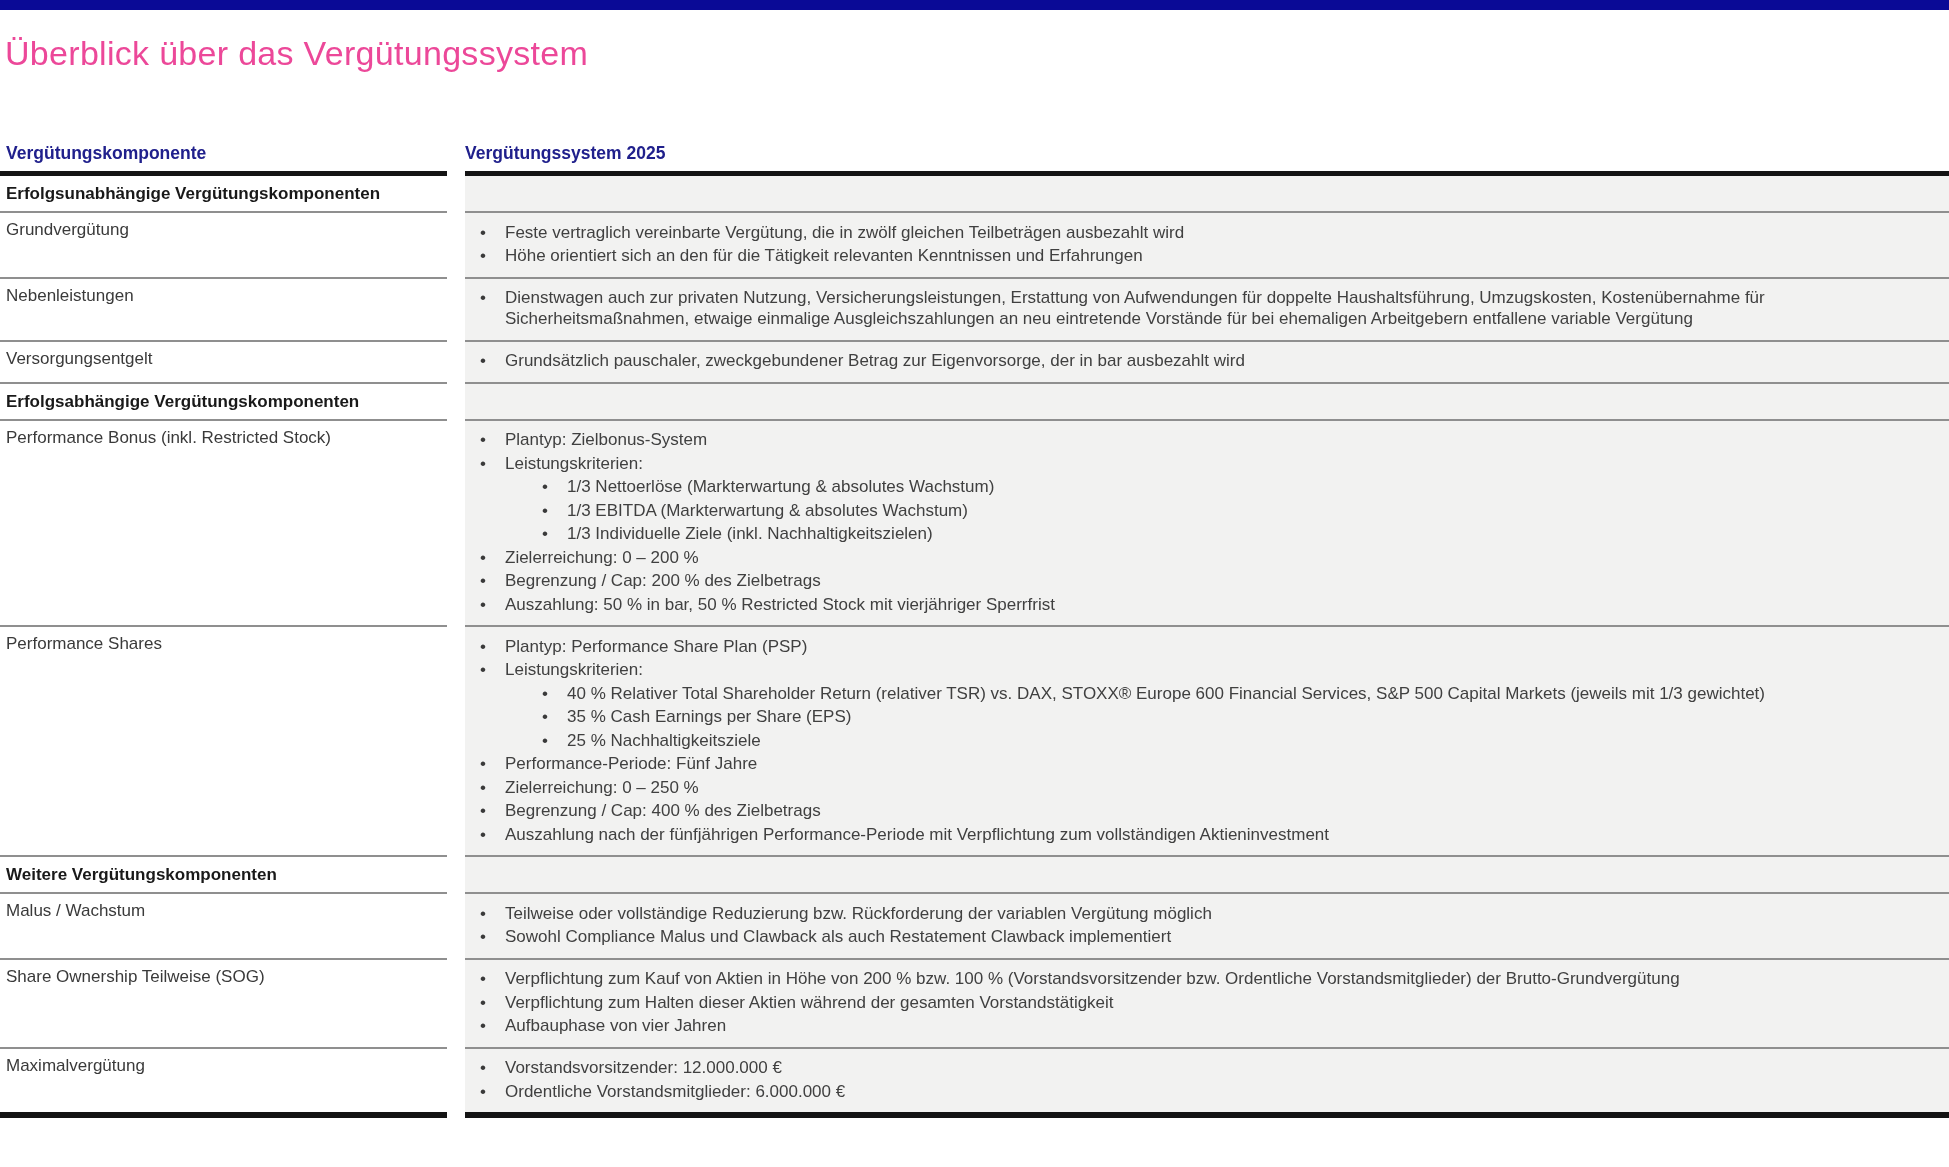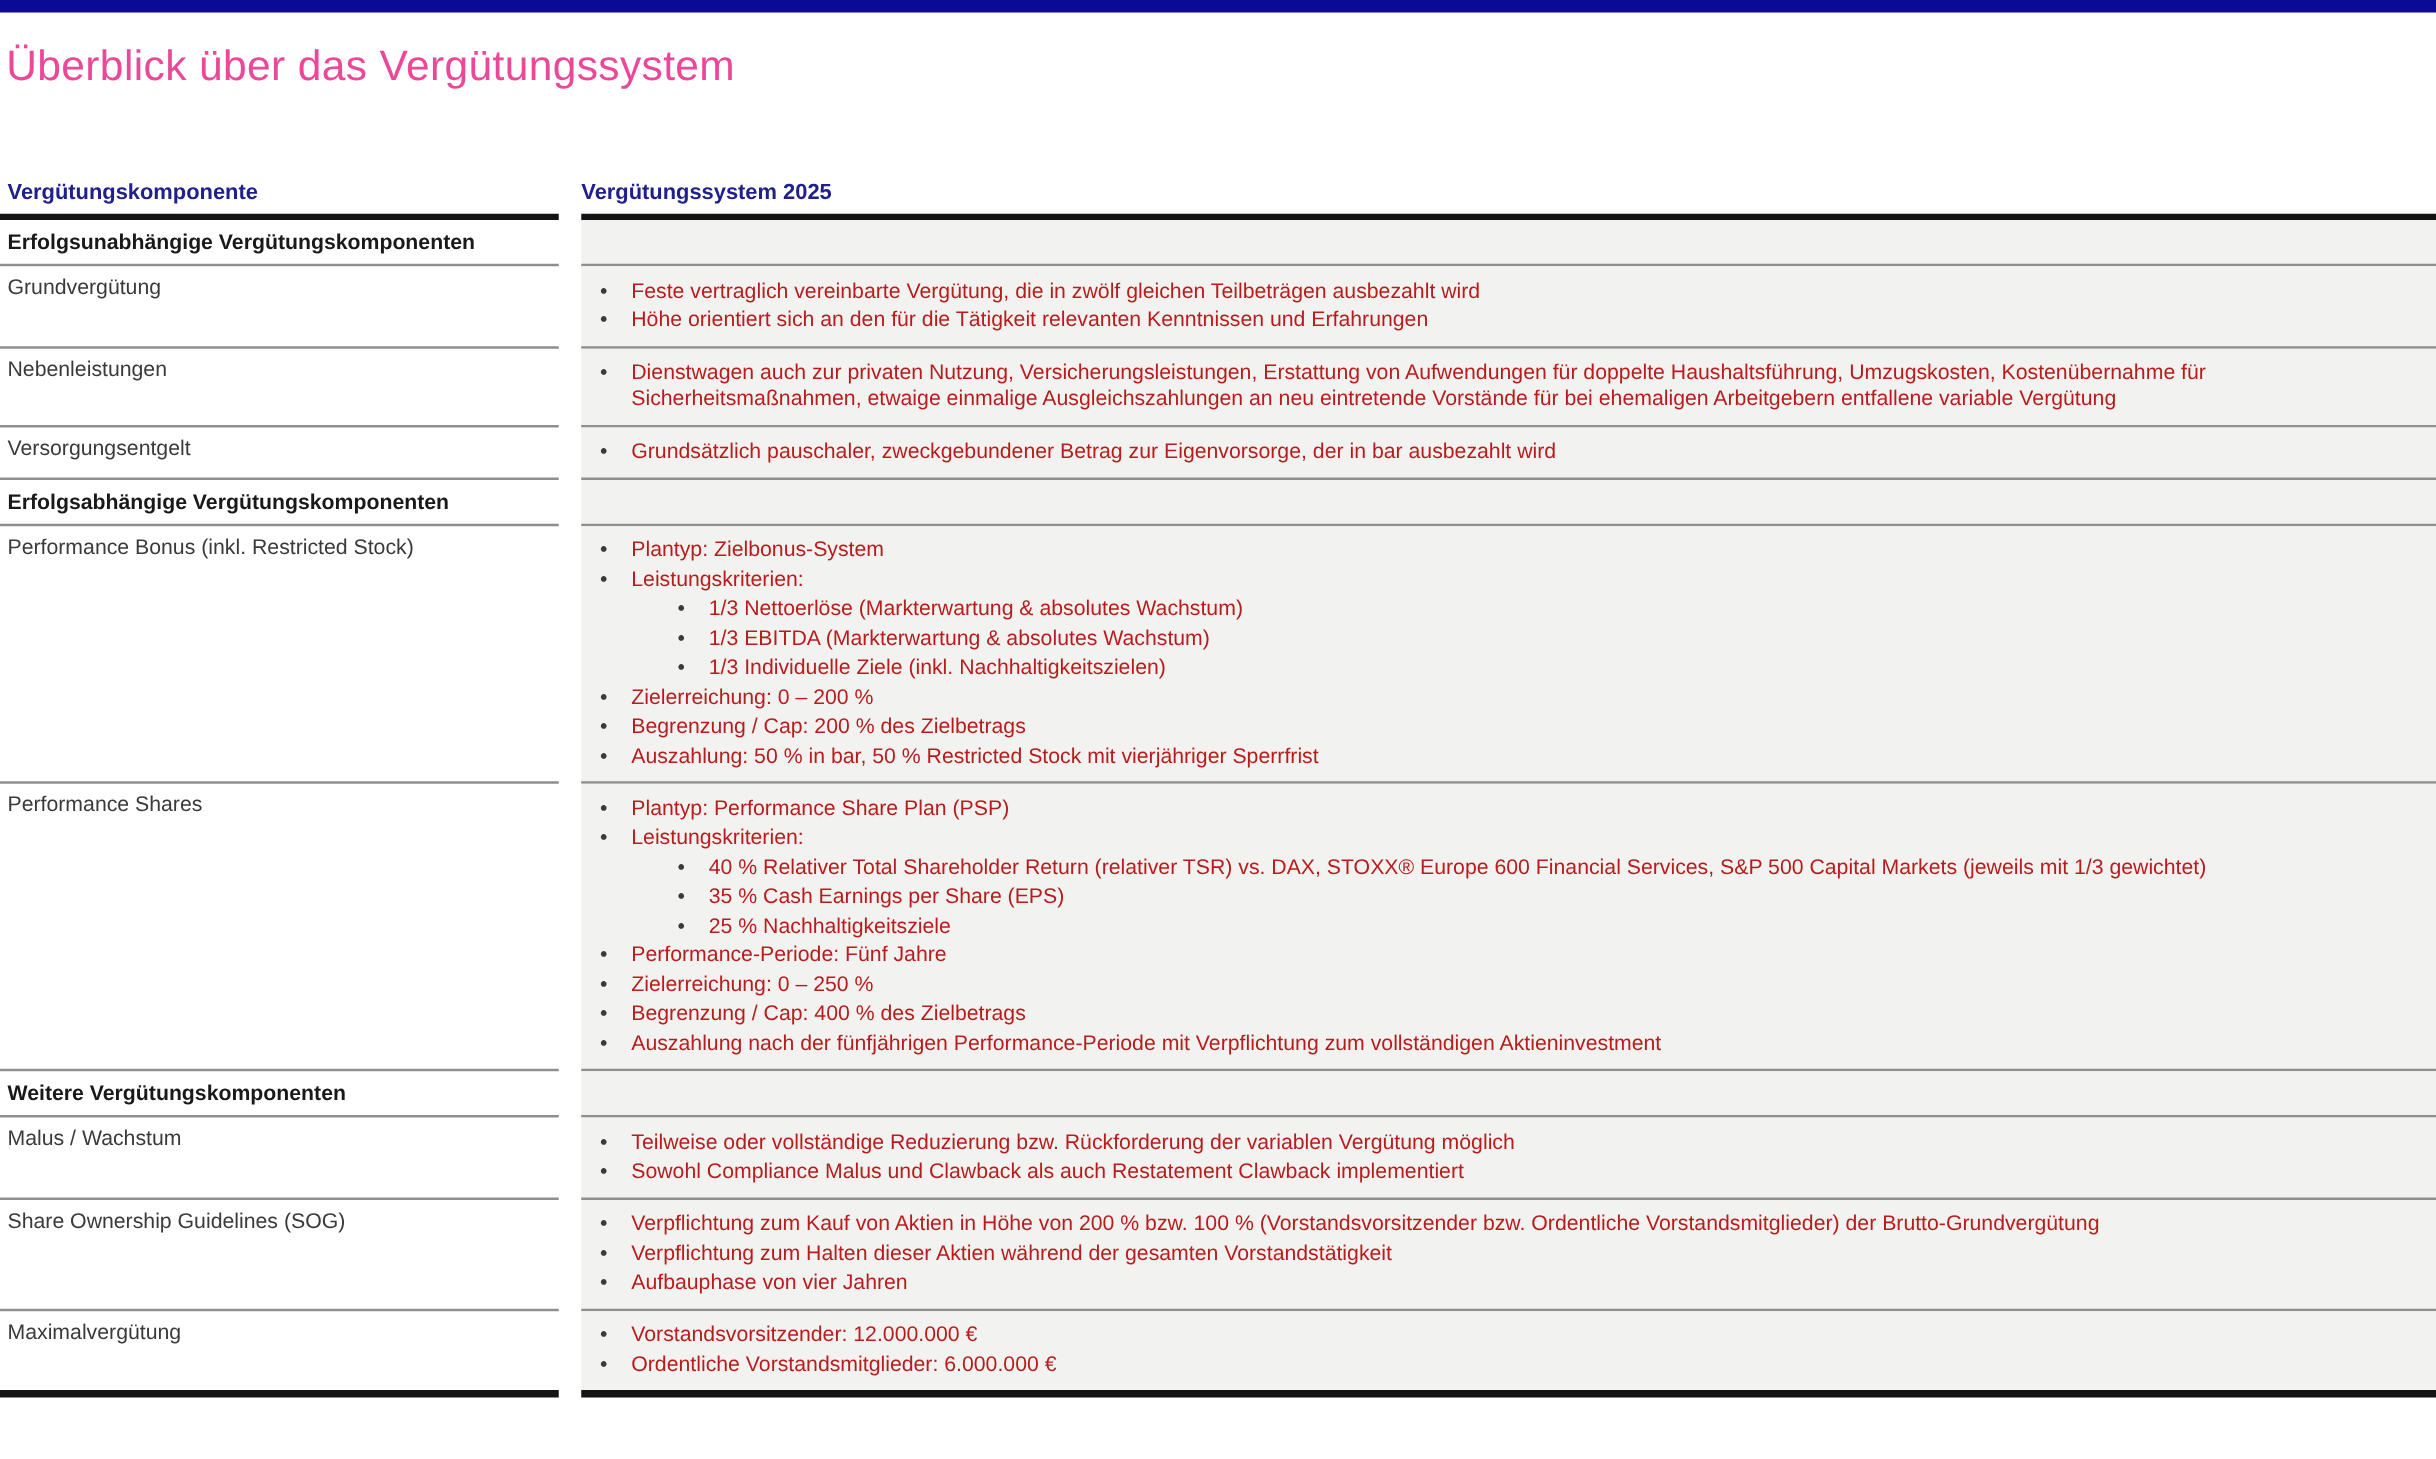--- a/index.html
+++ b/index.html
@@ -42,21 +42,21 @@
     font-size: 17px;
     line-height: 21px;
     color: #3a3a3a;
     border-bottom: 2px solid #8f8f8f;
   }
   .cell-r {
     flex: 1 1 auto;
     padding: 6px 32px 8px 14px;
     font-size: 17px;
     line-height: 21px;
-    color: #b91c1c;
+    color: #404040;
     background: #f2f2f1;
     border-bottom: 2px solid #8f8f8f;
   }
   
   .header-row .cell-l,
   .header-row .cell-r {
     background: transparent;
     padding: 0 0 7px 6px;
     font-size: 17.5px;
     font-weight: 700;
@@ -206,21 +206,21 @@
       <div class="cell-l">Malus / Wachstum</div>
       <div class="cell-r">
         <ul class="bullets">
           <li>Teilweise oder vollständige Reduzierung bzw. Rückforderung der variablen Vergütung möglich</li>
           <li>Sowohl Compliance Malus und Clawback als auch Restatement Clawback implementiert</li>
         </ul>
       </div>
     </div>
 
     <div class="row">
-      <div class="cell-l">Share Ownership Guidelines (SOG)</div>
+      <div class="cell-l">Share Ownership Teilweise (SOG)</div>
       <div class="cell-r">
         <ul class="bullets">
           <li>Verpflichtung zum Kauf von Aktien in Höhe von 200 % bzw. 100 % (Vorstandsvorsitzender bzw. Ordentliche Vorstandsmitglieder) der Brutto-Grundvergütung</li>
           <li>Verpflichtung zum Halten dieser Aktien während der gesamten Vorstandstätigkeit</li>
           <li>Aufbauphase von vier Jahren</li>
         </ul>
       </div>
     </div>
 
     <div class="row last-row">

